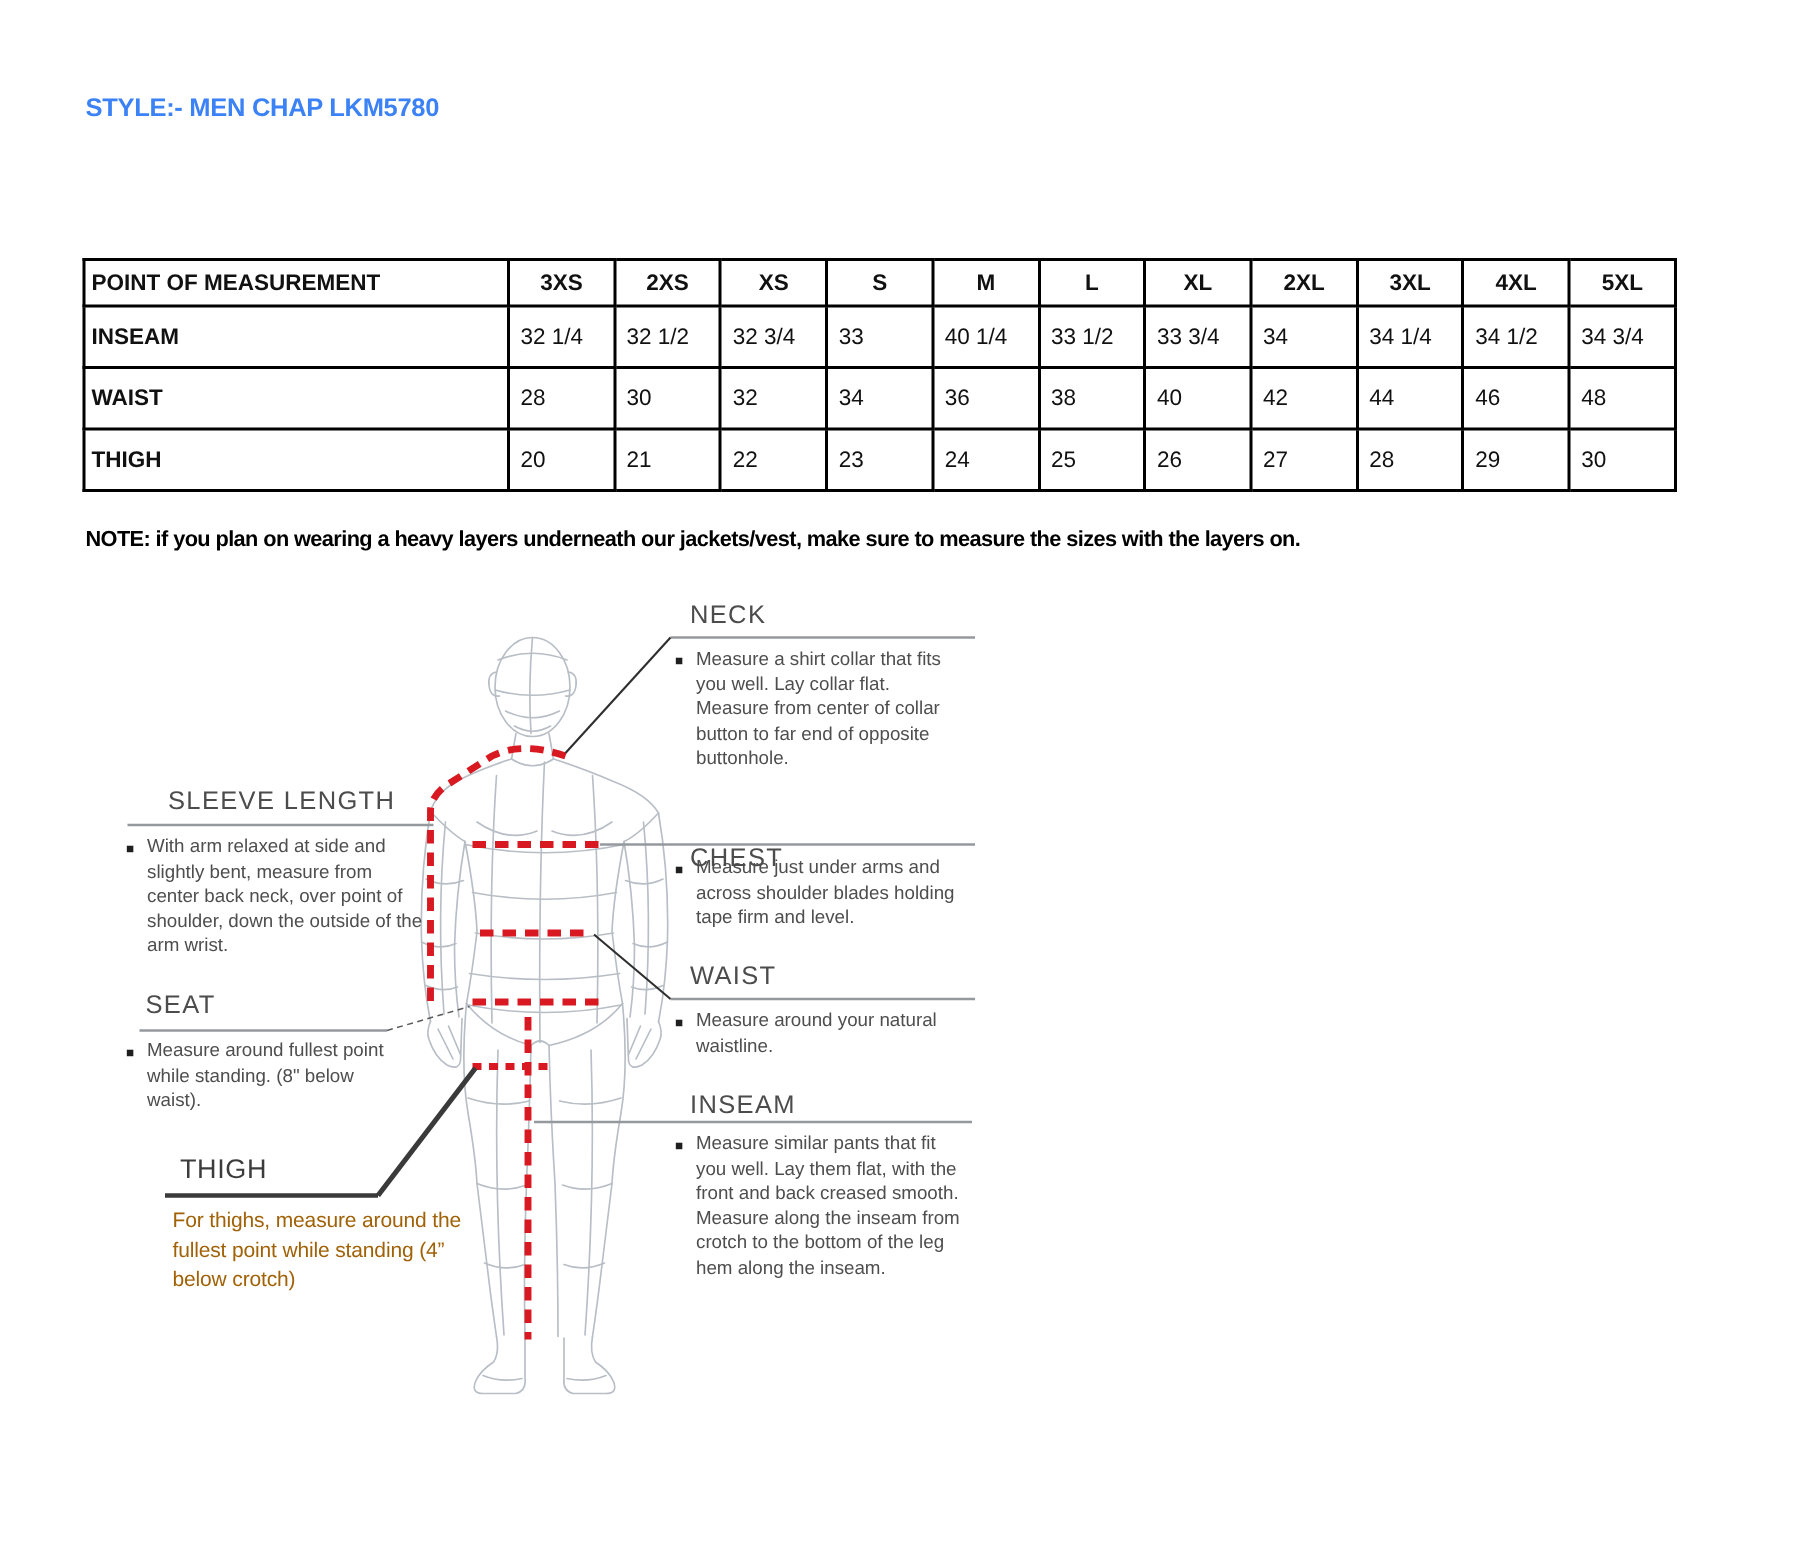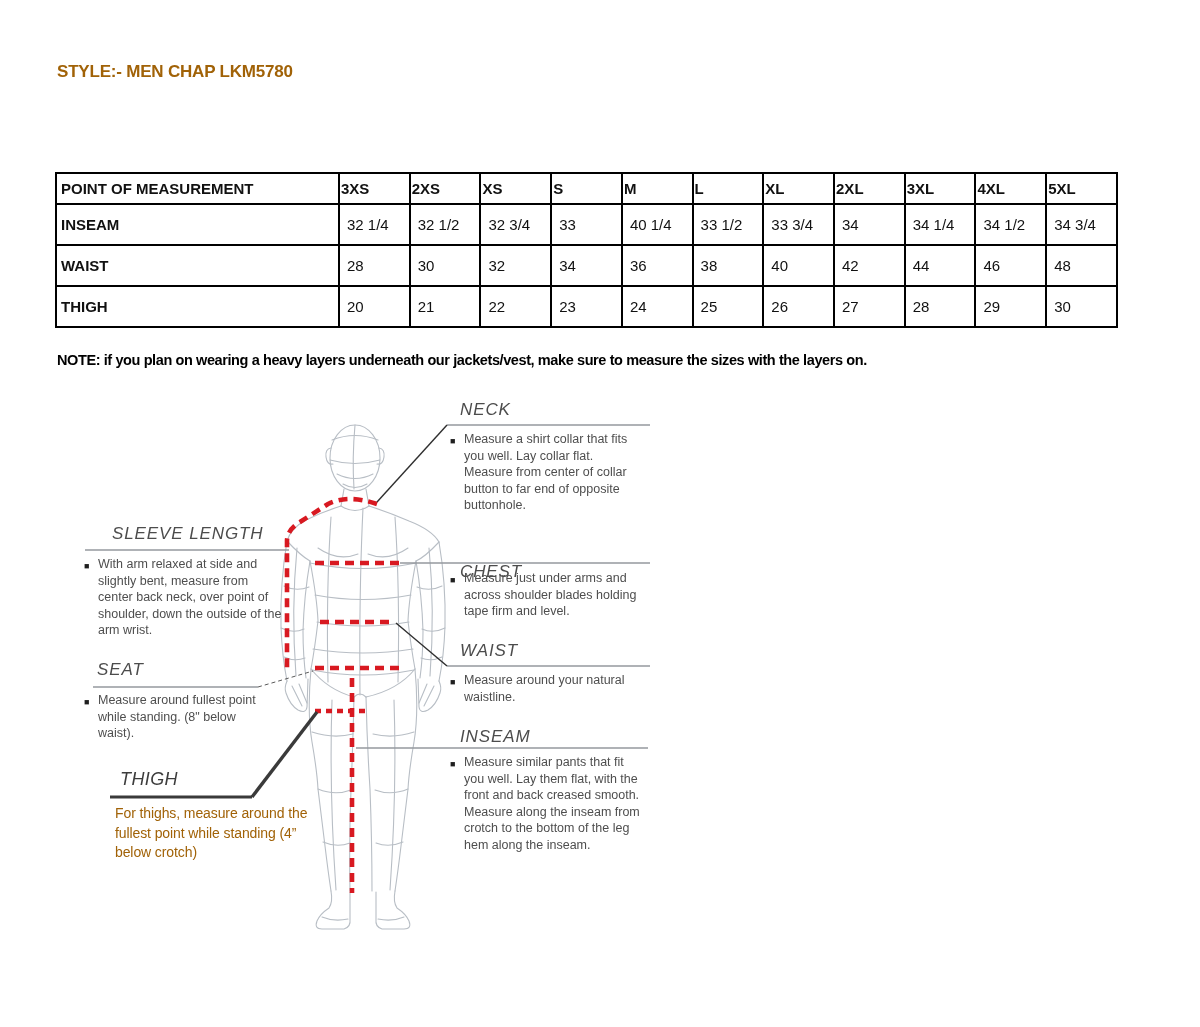--- a/index.html
+++ b/index.html
@@ -2,39 +2,39 @@
 <html><head>
 <meta charset="utf-8">
 <style>
   html,body { margin:0; padding:0; background:#ffffff; }
   .page {
     position:relative; width:1200px; height:1027px; background:#ffffff;
     font-family:"Liberation Sans", sans-serif; overflow:hidden;
   }
   .title {
     position:absolute; left:57px; top:62px;
-    font-size:17px; font-weight:bold; color:#a16207; letter-spacing:-0.2px;
+    font-size:17px; font-weight:bold; color:#3b82f6; letter-spacing:-0.2px;
   }
   .note {
     position:absolute; left:57px; top:352px;
     font-size:14.5px; font-weight:bold; color:#000000; letter-spacing:-0.4px; white-space:nowrap;
   }
   table.size {
     position:absolute; left:55px; top:172px; width:1063px;
     border-collapse:collapse; table-layout:fixed; color:#111;
   }
   table.size th, table.size td { border:2px solid #000; font-size:15px; vertical-align:middle; }
-  table.size thead th { height:27px; font-weight:bold; text-align:left; }
+  table.size thead th { height:27px; font-weight:bold; text-align:center; }
   table.size thead th.poml { text-align:left; padding-left:4px; }
   table.size tbody th { height:37px; font-weight:bold; text-align:left; padding-left:4px; }
   table.size tbody td { text-align:left; padding-left:7px; font-weight:normal; }
 
   
   .gh {
-    position:absolute; font-size:17px; color:#4c4c4c; letter-spacing:0.9px; white-space:nowrap;font-style:italic;
+    position:absolute; font-size:17px; color:#4c4c4c; letter-spacing:0.9px; white-space:nowrap;
   }
   .gh.thigh { font-size:18px; letter-spacing:0.4px; color:#3c3c3c; }
   .para {
     position:absolute; display:flex; font-size:12.5px; line-height:16.5px; color:#4e4e4e;
   }
   .para .bullet { flex:none; width:14px; font-size:9px; line-height:16px; color:#1f1f1f; transform:translateY(1.5px); }
   .para .ptext { flex:1; }
   .para.thigh-p { font-size:14px; line-height:19.5px; color:#a16207; letter-spacing:-0.1px; }
   svg.diagram { position:absolute; left:60px; top:390px; }
 </style>

